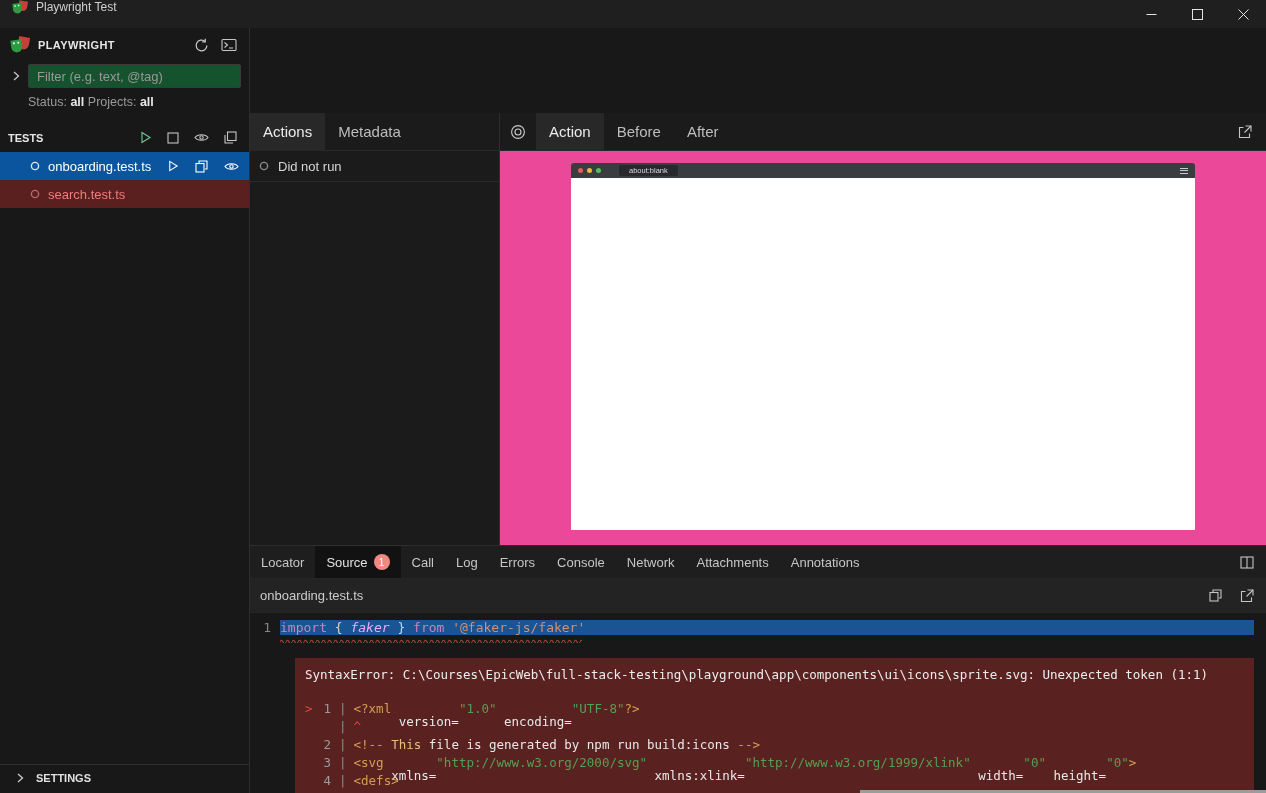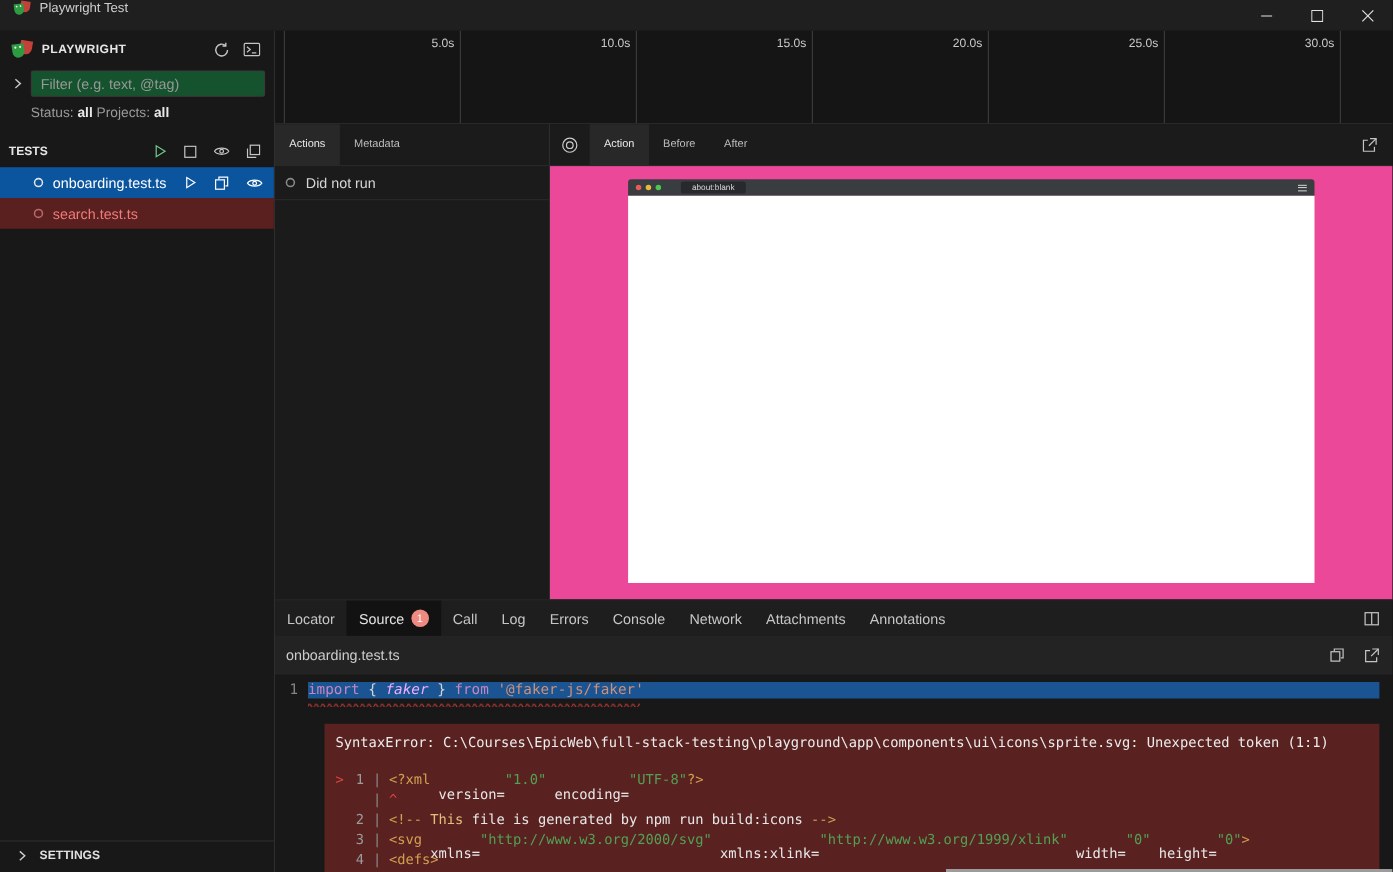--- a/index.html
+++ b/index.html
@@ -36,21 +36,21 @@
 
   
   .main { position:absolute; left:250px; top:28px; right:0; bottom:0; }
   .timeline { position:absolute; left:0; right:0; top:0; height:85px; background:#151515; border-bottom:1px solid #2e2e2e; }
   .grid-line { position:absolute; top:0; bottom:0; width:1px; background:#3c3c3c; }
   .tick-label { position:absolute; top:6px; width:60px; text-align:right; font-size:11px; color:#c9c9c9; }
 
   .upper { position:absolute; left:0; right:0; top:85px; height:432px; display:flex; background:#1b1b1b; }
   .actions-col { width:250px; border-right:1px solid #2e2e2e; display:flex; flex-direction:column; }
   .tab-row { height:38px; display:flex; align-items:stretch; border-bottom:1px solid #282828; }
-  .tab { padding:0 13px; display:flex; align-items:center; font-size:10px; color:#bdbdbd; cursor:pointer; }
+  .tab { padding:0 13px; display:flex; align-items:center; font-size:15px; color:#bdbdbd; cursor:pointer; }
   .tab.selected { background:#282828; color:#eaeaea; }
   .didnotrun { height:31px; display:flex; align-items:center; gap:9px; padding:0 9px; border-bottom:1px solid #2a2a2a; font-size:13px; color:#d6d6d6; }
 
   .snapshot-col { flex:1; display:flex; flex-direction:column; }
   .snap-toolbar { height:38px; display:flex; align-items:stretch; border-bottom:1px solid #282828; }
   .target-btn { width:36px; display:flex; align-items:center; justify-content:center; color:#cccccc; background:#1b1b1b; }
   .snap-toolbar .right { margin-left:auto; display:flex; align-items:center; padding-right:12px; }
   .snap-body { flex:1; position:relative; background:#ec4899; }
   .browser { position:absolute; left:71px; top:12px; width:624px; height:367px; }
   .chrome { height:15px; background:#3a3d40; border-radius:3px 3px 0 0; display:flex; align-items:center; padding:0 7px; }
@@ -241,35 +241,20 @@
       <svg width="12" height="12" viewBox="0 0 12 12" fill="none" stroke="currentColor" stroke-width="1.3">
           <polyline points="4,2 8.5,6 4,10"></polyline>
         </svg>
     </span>
     <span class="sec-title">SETTINGS</span>
   </div>
 </div>
 
 <div class="main">
 
-  <div class="timeline">
-    <div class="grid-line" style="left:8px"></div>
-    <div class="grid-line" style="left:168px"></div>
-    <div class="grid-line" style="left:328px"></div>
-    <div class="grid-line" style="left:488px"></div>
-    <div class="grid-line" style="left:648px"></div>
-    <div class="grid-line" style="left:808px"></div>
-    <div class="grid-line" style="left:968px"></div>
-    <div class="tick-label" style="left:103px">5.0s</div>
-    <div class="tick-label" style="left:263px">10.0s</div>
-    <div class="tick-label" style="left:423px">15.0s</div>
-    <div class="tick-label" style="left:583px">20.0s</div>
-    <div class="tick-label" style="left:743px">25.0s</div>
-    <div class="tick-label" style="left:903px">30.0s</div>
-  </div>
 
   <div class="upper">
     <div class="actions-col">
       <div class="tab-row">
         <div class="tab selected">Actions</div>
         <div class="tab">Metadata</div>
       </div>
       <div class="didnotrun">
         <span>
           <svg width="10" height="10" viewBox="0 0 10 10" fill="none" stroke="#8a8a8a" stroke-width="1.4">

